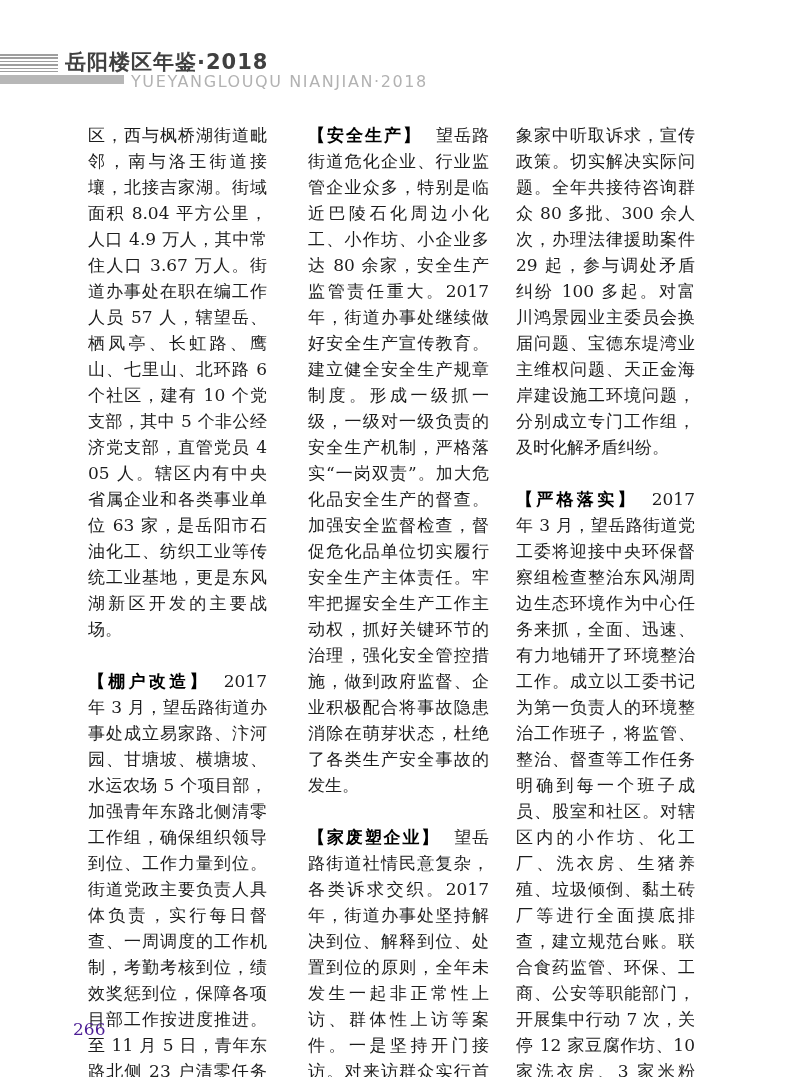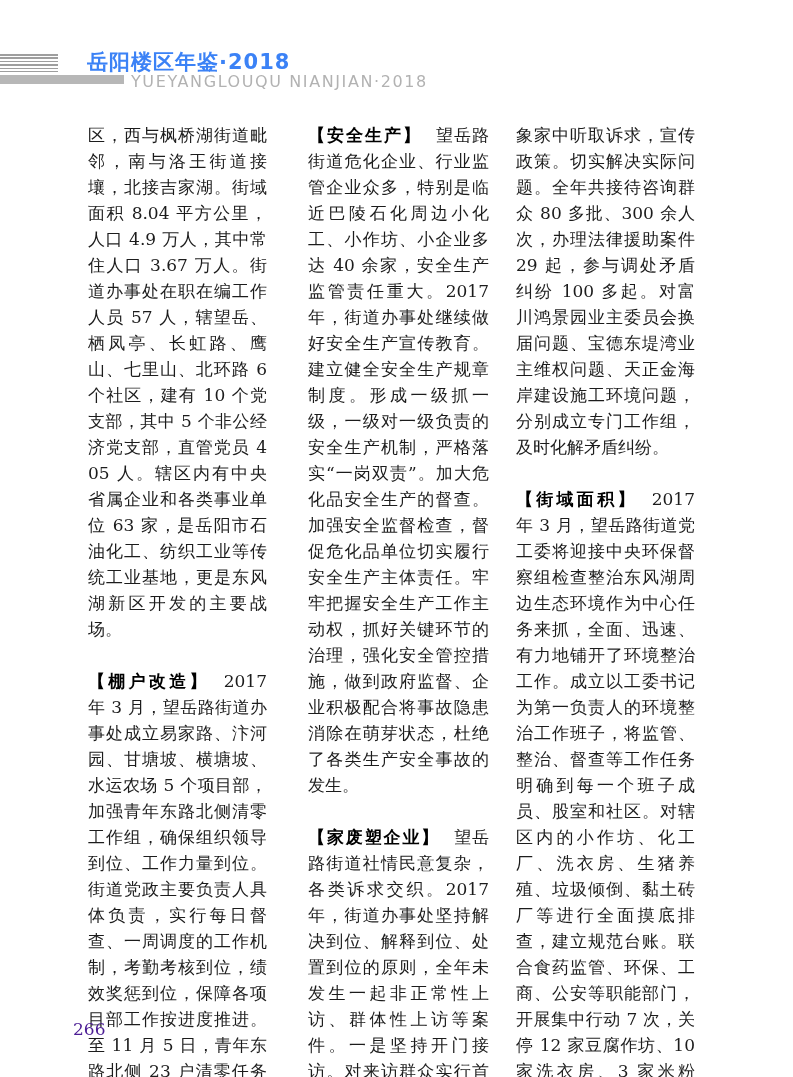--- a/index.html
+++ b/index.html
@@ -28,23 +28,22 @@
       #ffffff 1.6px, #ffffff 3.4px
     );
   }
   .hdr-title {
     position: absolute;
     left: 65px; top: 48px;
     font-family: "DejaVu Sans", "Liberation Sans", sans-serif;
     font-weight: bold;
     font-size: 21px;
     letter-spacing: 1px;
-    color: #3b82f6;
+    color: #404040;
     white-space: nowrap;
-    margin-left: 22px;
   }
   .hdr-bar {
     position: absolute;
     left: 0; top: 75px;
     width: 124px; height: 9px;
     background: #b7b7b7;
   }
   .hdr-sub {
     position: absolute;
     left: 131px; top: 72px;
@@ -97,24 +96,24 @@
   <div class="hdr-title">岳阳楼区年鉴·2018</div>
   <div class="hdr-bar"></div>
   <div class="hdr-sub">YUEYANGLOUQU NIANJIAN·2018</div>
 
   <div class="col col-1">
     <p class="block"><span>区，西与枫桥湖街道毗邻，南与洛王街道接壤，北接吉家湖。街域面积 8.04 平方公里，人口 4.9 万人，其中常住人口 3.67 万人。街道办事处在职在编工作人员 57 人，辖望岳、栖凤亭、长虹路、鹰山、七里山、北环路 6 个社区，建有 10 个党支部，其中 5 个非公经济党支部，直管党员 405 人。辖区内有中央省属企业和各类事业单位 63 家，是岳阳市石油化工、纺织工业等传统工业基地，更是东风湖新区开发的主要战场。</span></p>
     <p class="block"><b class="sec-title">【棚户改造】</b><span>2017 年 3 月，望岳路街道办事处成立易家路、汴河园、甘塘坡、横塘坡、水运农场 5 个项目部，加强青年东路北侧清零工作组，确保组织领导到位、工作力量到位。街道党政主要负责人具体负责，实行每日督查、一周调度的工作机制，考勤考核到位，绩效奖惩到位，保障各项目部工作按进度推进。至 11 月 5 日，青年东路北侧 23 户清零任务仅剩 2 户全部进入司法程序。7 月初启动的王办易家路周边棚改项目部已签约 110 户，8 月底启动的楼办汴河园路两侧棚改项目与 73 户签订征收拆迁协议，甘塘坡项目 223 户和水运农场 92 处 169 已经全部完成摸底和测绘评估。</span></p>
   </div>
 
   <div class="col col-2">
-    <p class="block"><b class="sec-title">【安全生产】</b><span>望岳路街道危化企业、行业监管企业众多，特别是临近巴陵石化周边小化工、小作坊、小企业多达 40 余家，安全生产监管责任重大。2017 年，街道办事处继续做好安全生产宣传教育。建立健全安全生产规章制度。形成一级抓一级，一级对一级负责的安全生产机制，严格落实“一岗双责”。加大危化品安全生产的督查。加强安全监督检查，督促危化品单位切实履行安全生产主体责任。牢牢把握安全生产工作主动权，抓好关键环节的治理，强化安全管控措施，做到政府监督、企业积极配合将事故隐患消除在萌芽状态，杜绝了各类生产安全事故的发生。</span></p>
+    <p class="block"><b class="sec-title">【安全生产】</b><span>望岳路街道危化企业、行业监管企业众多，特别是临近巴陵石化周边小化工、小作坊、小企业多达 80 余家，安全生产监管责任重大。2017 年，街道办事处继续做好安全生产宣传教育。建立健全安全生产规章制度。形成一级抓一级，一级对一级负责的安全生产机制，严格落实“一岗双责”。加大危化品安全生产的督查。加强安全监督检查，督促危化品单位切实履行安全生产主体责任。牢牢把握安全生产工作主动权，抓好关键环节的治理，强化安全管控措施，做到政府监督、企业积极配合将事故隐患消除在萌芽状态，杜绝了各类生产安全事故的发生。</span></p>
     <p class="block"><b class="sec-title">【家废塑企业】</b><span>望岳路街道社情民意复杂，各类诉求交织。2017 年，街道办事处坚持解决到位、解释到位、处置到位的原则，全年未发生一起非正常性上访、群体性上访等案件。一是坚持开门接访。对来访群众实行首问负责制度，落实谁接待谁负责。二是认真对待重点群体。针对辖区内的涉军人员、企业改制人员、失地农民等群体较多情况拓展包案制度，实行干部上门走访，利用晚上、节假日时间到重点对</span></p>
   </div>
 
   <div class="col col-3">
     <p class="block"><span>象家中听取诉求，宣传政策。切实解决实际问题。全年共接待咨询群众 80 多批、300 余人次，办理法律援助案件 29 起，参与调处矛盾纠纷 100 多起。对富川鸿景园业主委员会换届问题、宝德东堤湾业主维权问题、天正金海岸建设施工环境问题，分别成立专门工作组，及时化解矛盾纠纷。</span></p>
-    <p class="block"><b class="sec-title">【街域面积】</b><span>2017 年 3 月，望岳路街道党工委将迎接中央环保督察组检查整治东风湖周边生态环境作为中心任务来抓，全面、迅速、有力地铺开了环境整治工作。成立以工委书记为第一负责人的环境整治工作班子，将监管、整治、督查等工作任务明确到每一个班子成员、股室和社区。对辖区内的小作坊、化工厂、洗衣房、生猪养殖、垃圾倾倒、黏土砖厂等进行全面摸底排查，建立规范台账。联合食药监管、环保、工商、公安等职能部门，开展集中行动 7 次，关停 12 家豆腐作坊、10 家洗衣房、3 家米粉厂、1 家废塑企业、1 家水泥砖厂、7 家养猪户，机械拆除废铁熔铸企业 1 家、黏土砖烟囱 2 个，拆除新增违法建设 17 处，较好地完成整治工作任务。</span></p>
+    <p class="block"><b class="sec-title">【严格落实】</b><span>2017 年 3 月，望岳路街道党工委将迎接中央环保督察组检查整治东风湖周边生态环境作为中心任务来抓，全面、迅速、有力地铺开了环境整治工作。成立以工委书记为第一负责人的环境整治工作班子，将监管、整治、督查等工作任务明确到每一个班子成员、股室和社区。对辖区内的小作坊、化工厂、洗衣房、生猪养殖、垃圾倾倒、黏土砖厂等进行全面摸底排查，建立规范台账。联合食药监管、环保、工商、公安等职能部门，开展集中行动 7 次，关停 12 家豆腐作坊、10 家洗衣房、3 家米粉厂、1 家废塑企业、1 家水泥砖厂、7 家养猪户，机械拆除废铁熔铸企业 1 家、黏土砖烟囱 2 个，拆除新增违法建设 17 处，较好地完成整治工作任务。</span></p>
   </div>
 
   <div class="page-number">266</div>
 
 </div>
 
 </body></html>

